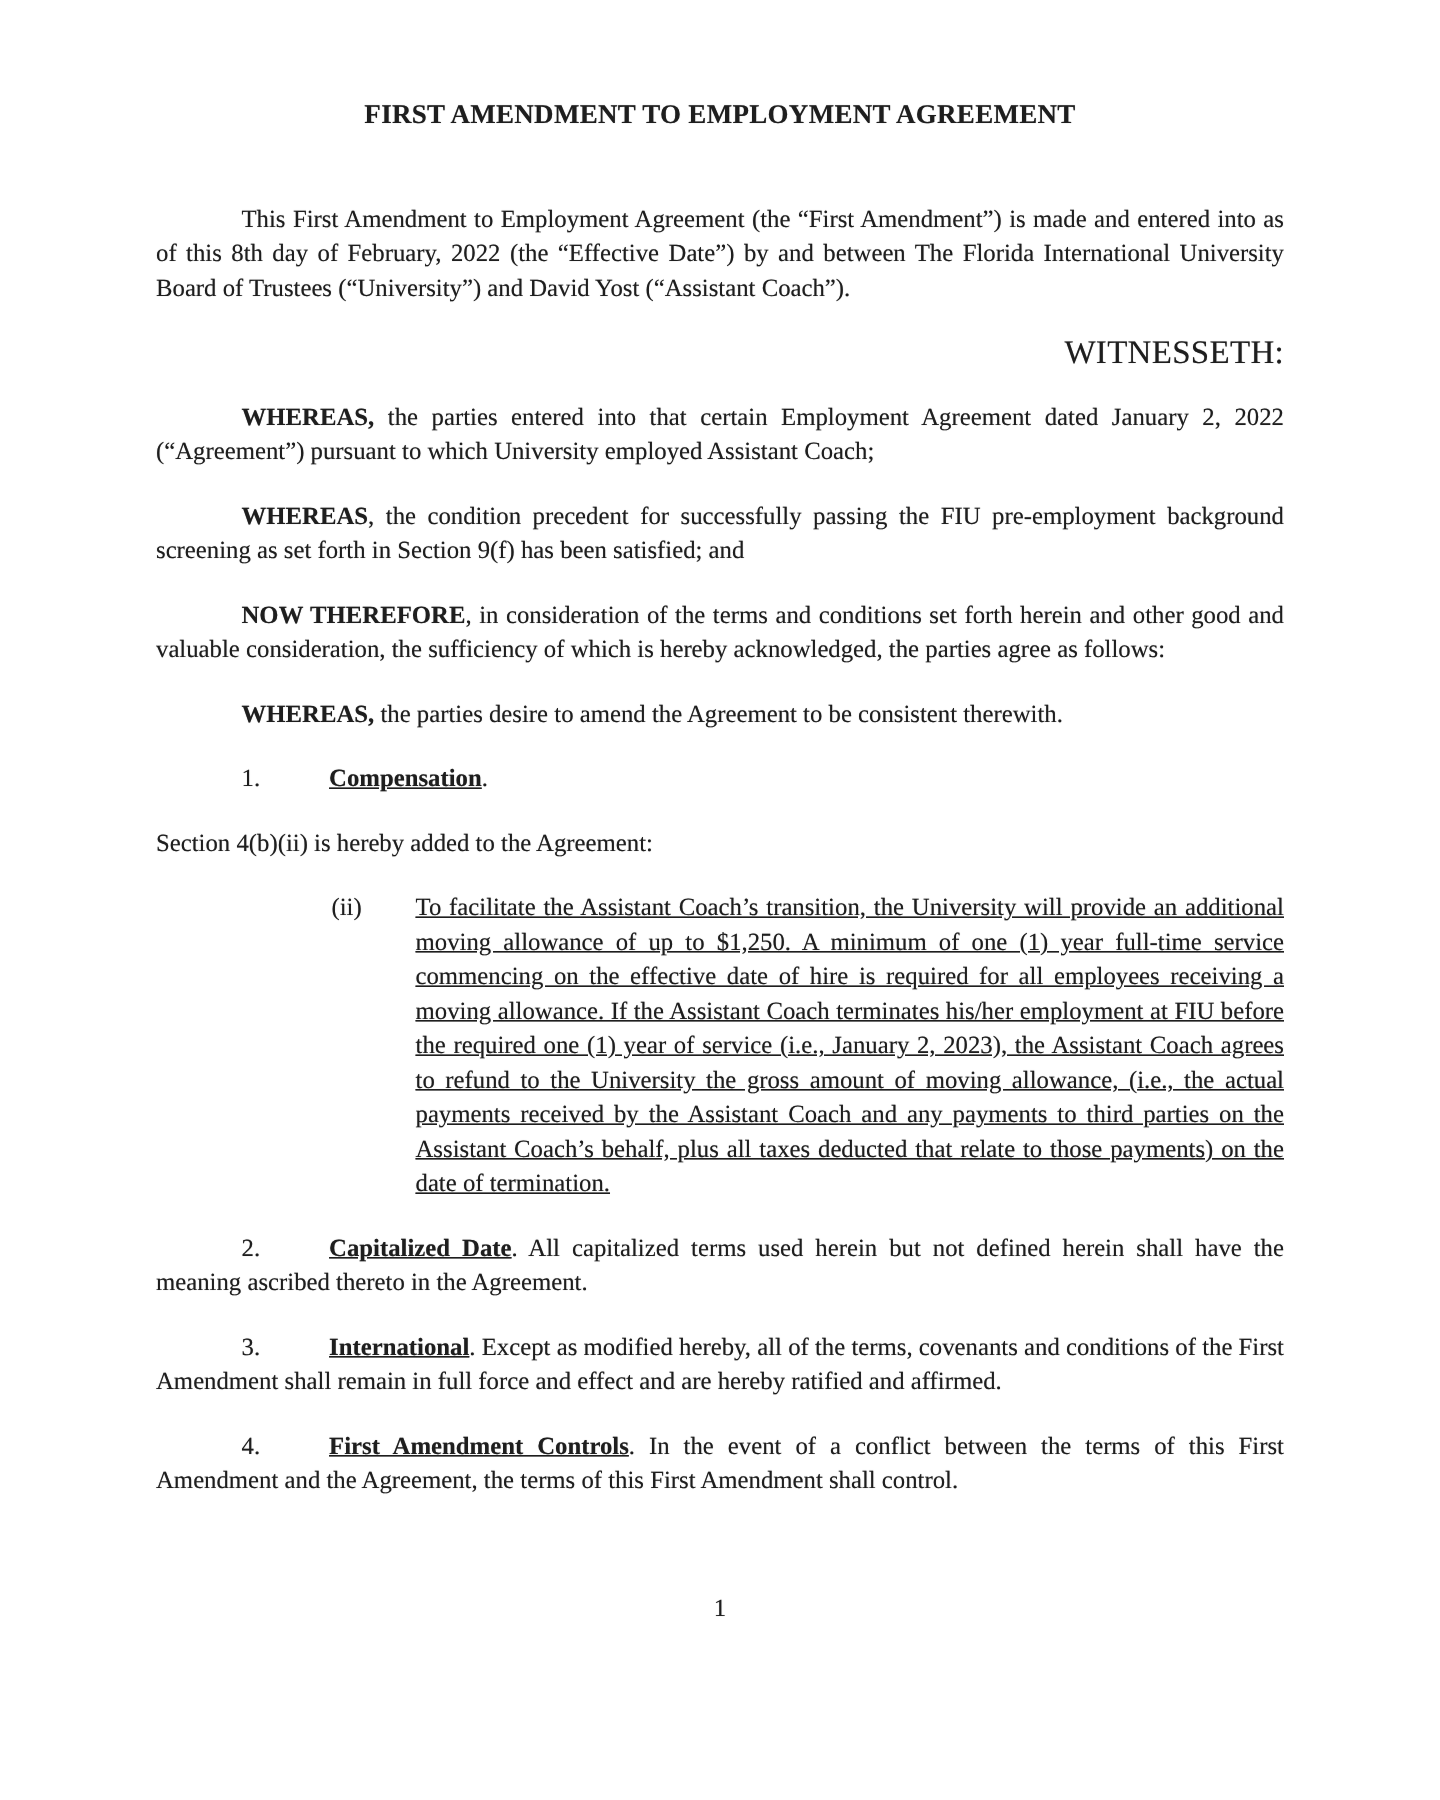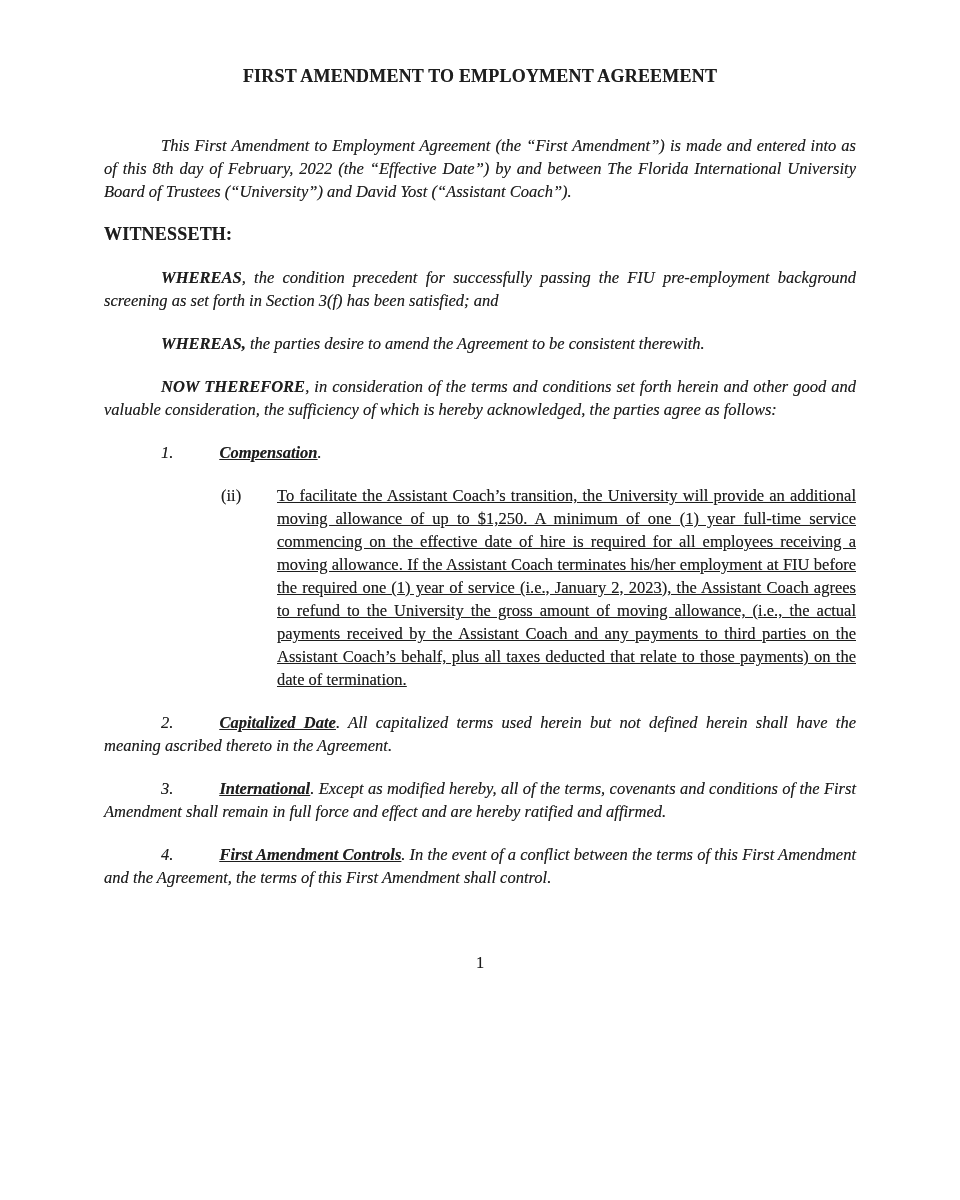--- a/index.html
+++ b/index.html
@@ -29,27 +29,26 @@
     text-align: center;
     letter-spacing: 0.2px;
     margin: 0 0 46px 0;
   }
   .para {
     margin: 0 0 20px 0;
     text-align: justify;
   }
   .indent {
     text-indent: 57px;
-    font-style: italic;
   }
   .center-heading {
-    font-size: 18px;
+    font-size: 22px;
     line-height: 23px;
-    font-weight: bold;
-    text-align: left;
+    font-weight: normal;
+    text-align: right;
     margin: 0 0 20px 0;
     letter-spacing: 0.2px;
   }
   .lead {
     font-weight: bold;
   }
   .tab {
     display: inline-block;
     width: 46px;
   }
@@ -80,29 +79,31 @@
 <body>
 
 <div class="page">
 
   <h1 class="doc-title">FIRST AMENDMENT TO EMPLOYMENT AGREEMENT</h1>
 
   <p class="para indent">This First Amendment to Employment Agreement (the “First Amendment”) is made and entered into as of this 8th day of February, 2022 (the “Effective Date”) by and between The Florida International University Board of Trustees (“University”) and David Yost (“Assistant Coach”).</p>
 
   <h2 class="center-heading">WITNESSETH:</h2>
 
+  <p class="para indent"><span class="lead">WHEREAS,</span><span> the parties entered into that certain Employment Agreement dated January 2, 2022 (“Agreement”) pursuant to which University employed Assistant Coach;</span></p>
 
-  <p class="para indent"><span class="lead">WHEREAS</span><span>, the condition precedent for successfully passing the FIU pre-employment background screening as set forth in Section 3(f) has been satisfied; and</span></p>
+  <p class="para indent"><span class="lead">WHEREAS</span><span>, the condition precedent for successfully passing the FIU pre-employment background screening as set forth in Section 9(f) has been satisfied; and</span></p>
+
+  <p class="para indent"><span class="lead">NOW THEREFORE</span><span>, in consideration of the terms and conditions set forth herein and other good and valuable consideration, the sufficiency of which is hereby acknowledged, the parties agree as follows:</span></p>
 
   <p class="para indent"><span class="lead">WHEREAS,</span><span> the parties desire to amend the Agreement to be consistent therewith.</span></p>
 
-  <p class="para indent"><span class="lead">NOW THEREFORE</span><span>, in consideration of the terms and conditions set forth herein and other good and valuable consideration, the sufficiency of which is hereby acknowledged, the parties agree as follows:</span></p>
-
   <p class="para indent"><span>1.</span><span class="tab"></span><span class="term">Compensation</span><span>.</span></p>
 
+  <p class="para">Section 4(b)(ii) is hereby added to the Agreement:</p>
 
   <div class="subitem">
     <span class="subitem-label">(ii)</span>
     <p class="subitem-body">To facilitate the Assistant Coach’s transition, the University will provide an additional moving allowance of up to $1,250.  A minimum of one (1) year full-time service commencing on the effective date of hire is required for all employees receiving a moving allowance.  If the Assistant Coach terminates his/her employment at FIU before the required one (1) year of service (i.e., January 2, 2023), the Assistant Coach agrees to refund to the University the gross amount of moving allowance, (i.e., the actual payments received by the Assistant Coach and any payments to third parties on the Assistant Coach’s behalf, plus all taxes deducted that relate to those payments) on the date of termination.</p>
   </div>
 
   <p class="para indent"><span>2.</span><span class="tab"></span><span class="term">Capitalized Date</span><span>.  All capitalized terms used herein but not defined herein shall have the meaning ascribed thereto in the Agreement.</span></p>
 
   <p class="para indent"><span>3.</span><span class="tab"></span><span class="term">International</span><span>. Except as modified hereby, all of the terms, covenants and conditions of the First Amendment shall remain in full force and effect and are hereby ratified and affirmed.</span></p>
 

